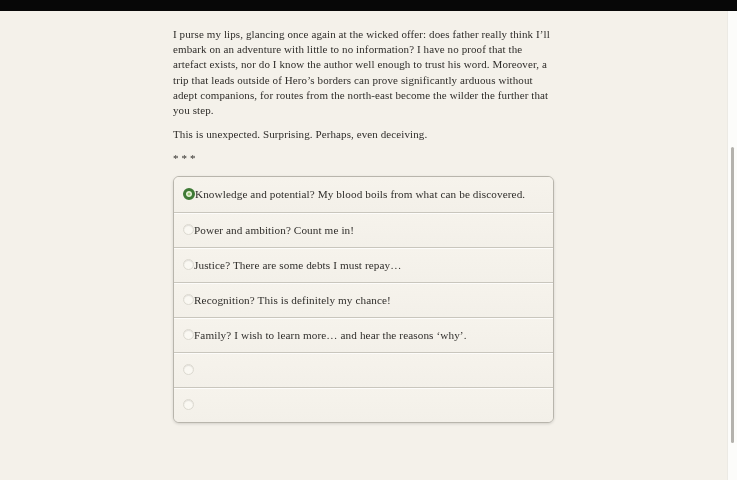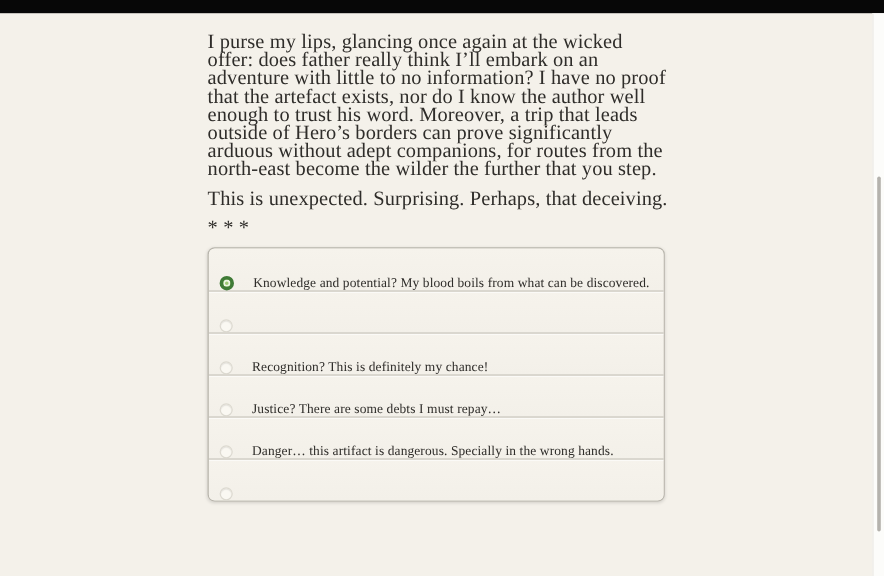--- a/index.html
+++ b/index.html
@@ -15,45 +15,45 @@
     position: absolute; top: 0; left: 0;
     width: 737px; height: 11px;
     background: #070707;
   }
   .content {
     position: absolute; top: 27px; left: 173px;
     width: 384px;
   }
   p.story {
     margin: 0 0 9px;
-    font-size: 17px;
+    font-size: 11px;
     line-height: 15.2px;
     color: #2f2d2a;
     letter-spacing: 0.1px;
   }
   .scene-break {
     margin: 3px 0 11px;
     font-size: 10px;
     color: #2f2d2a;
     letter-spacing: 2px;
   }
   .choices {
     margin-top: 8px;
     width: 381px;
     border: 1px solid #b8b5ac;
     border-radius: 6px;
     background: #f5f2eb;
     box-shadow: 0 1px 3px rgba(0,0,0,0.14);
     overflow: hidden;
   }
   .choice {
-    display: flex; align-items: flex-end;
+    display: flex; align-items: center;
     height: 35px;
     padding: 0 9px;
-    gap: 16px;
+    gap: 0;
     cursor: pointer;
     background: linear-gradient(#f6f3ec, #f3f0e9);
   }
   .choice + .choice {
     border-top: 1px solid #c9c6bd;
     box-shadow: inset 0 1px 0 rgba(255,255,255,0.75);
   }
   .radio {
     flex: none;
     width: 11px; height: 11px;
@@ -87,42 +87,46 @@
     border-radius: 2px;
   }
 </style>
 </head>
 <body>
 
 <div class="top-bar"></div>
 
 <div class="content">
   <p class="story">I purse my lips, glancing once again at the wicked offer: does father really think I’ll embark on an adventure with little to no information? I have no proof that the artefact exists, nor do I know the author well enough to trust his word. Moreover, a trip that leads outside of Hero’s borders can prove significantly arduous without adept companions, for routes from the north-east become the wilder the further that you step.</p>
-  <p class="story">This is unexpected. Surprising. Perhaps, that deceiving.</p>
+  <p class="story">This is unexpected. Surprising. Perhaps, even deceiving.</p>
   <p class="story scene-break">* * *</p>
 
   <div class="choices">
     <div class="choice">
       <span class="radio selected"></span>
       <span class="choice-label">Knowledge and potential? My blood boils from what can be discovered.</span>
     </div>
     <div class="choice">
       <span class="radio"></span>
+      <span class="choice-label">Power and ambition? Count me in!</span>
+    </div>
+    <div class="choice">
+      <span class="radio"></span>
+      <span class="choice-label">Justice? There are some debts I must repay…</span>
     </div>
     <div class="choice">
       <span class="radio"></span>
       <span class="choice-label">Recognition? This is definitely my chance!</span>
     </div>
     <div class="choice">
       <span class="radio"></span>
-      <span class="choice-label">Justice? There are some debts I must repay…</span>
+      <span class="choice-label">Family? I wish to learn more… and hear the reasons ‘why’.</span>
     </div>
     <div class="choice">
       <span class="radio"></span>
-      <span class="choice-label">Danger… this artifact is dangerous. Specially in the wrong hands.</span>
     </div>
     <div class="choice">
       <span class="radio"></span>
     </div>
   </div>
 </div>
 
 <div class="scrollbar">
   <div class="scrollbar-thumb"></div>
 </div>

